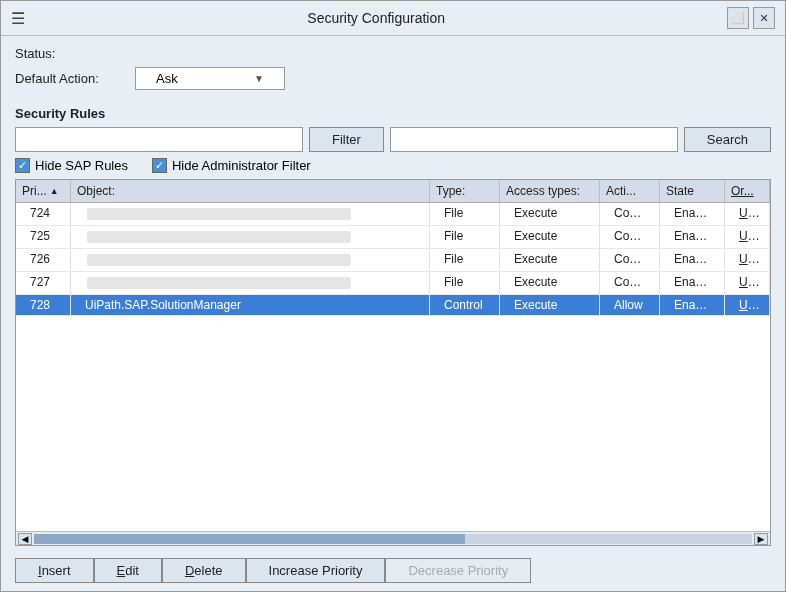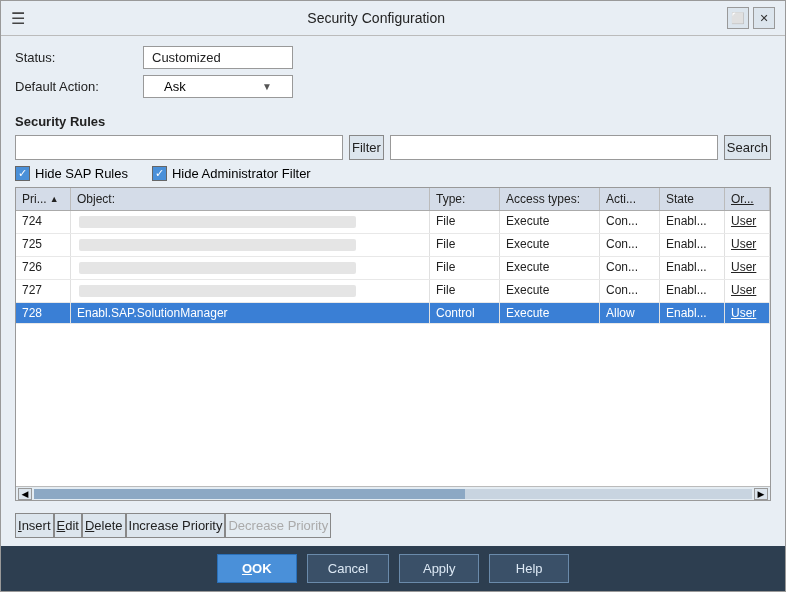--- a/index.html
+++ b/index.html
@@ -55,21 +55,21 @@
       padding: 10px 14px 6px 14px;
       display: flex;
       flex-direction: column;
       gap: 6px;
       overflow: hidden;
     }
 
     .field-row {
       display: flex;
       align-items: center;
-      gap: 18px;
+      gap: 10px;
     }
     .field-label {
       min-width: 110px;
       color: #222;
     }
     .field-value-box {
       background: #fff;
       border: 1px solid #999;
       padding: 3px 8px;
       min-width: 150px;
@@ -101,21 +101,21 @@
     }
     .search-input {
       border: 1px solid #999;
       background: #fff;
       padding: 4px 6px;
       flex: 1;
     }
     .btn {
       border: 1px solid #888;
       background: #dce5ed;
-      padding: 4px 2px;
+      padding: 4px 22px;
       cursor: pointer;
       color: #222;
       font-size: 13px;
       white-space: nowrap;
     }
     .btn:disabled, .btn.disabled {
       color: #aaa;
       cursor: default;
       background: #e4ecf2;
     }
@@ -179,21 +179,21 @@
       overflow-x: hidden;
     }
     .table-row {
       display: flex;
       border-bottom: 1px solid #e8e8e8;
       font-size: 12px;
     }
     .table-row.selected { background: #3a7fd5; color: #fff; }
     .table-row.selected .td { color: #fff; }
     .td {
-      padding: 3px 6px;
+      padding: 3px 14px;
       border-right: 1px solid #e0e0e0;
       overflow: hidden;
       white-space: nowrap;
       text-overflow: ellipsis;
       color: #222;
       font-size: 12px;
     }
     .td-blurred {
       background: #ccc;
       border-radius: 2px;
@@ -280,21 +280,20 @@
     <div class="title-bar-controls">
       <div class="title-bar-btn">⬜</div>
       <div class="title-bar-btn">✕</div>
     </div>
   </div>
 
   <div class="content">
 
     <div class="field-row">
       <div class="field-label">Status:</div>
-      <div class="field-value-box">Customized</div>
     </div>
 
     <div class="field-row">
       <div class="field-label">Default Action:</div>
       <div class="field-select">
         <span>Ask</span>
         <span class="arrow">▼</span>
       </div>
     </div>
 
@@ -383,21 +382,21 @@
               <div class="td-blurred" style="width: 80%;"></div>
             </div>
             <div class="td col-type">File</div>
             <div class="td col-access">Execute</div>
             <div class="td col-acti">Con...</div>
             <div class="td col-state">Enabl...</div>
             <div class="td col-or">User</div>
           </div>
           <div class="table-row selected">
             <div class="td col-pri">728</div>
-            <div class="td col-obj">Enabl.SAP.SolutionManager</div>
+            <div class="td col-obj">UiPath.SAP.SolutionManager</div>
             <div class="td col-type">Control</div>
             <div class="td col-access">Execute</div>
             <div class="td col-acti">Allow</div>
             <div class="td col-state">Enabl...</div>
             <div class="td col-or">User</div>
           </div>
         </div>
       <div class="scrollbar-row">
         <div class="scroll-arrow">◀</div>
         <div class="scroll-track">
@@ -409,27 +408,13 @@
 
     <div class="action-buttons">
       <button class="btn"><span class="underline">I</span><span>nsert</span></button>
       <button class="btn"><span class="underline">E</span><span>dit</span></button>
       <button class="btn"><span class="underline">D</span><span>elete</span></button>
       <button class="btn"><span>Increase Priority</span></button>
       <button class="btn disabled"><span>Decrease Priority</span></button>
     </div>
   </div>
 
-  <div class="bottom-bar">
-    <button class="bottom-btn primary">
-      <span class="underline">O</span><span>OK</span>
-    </button>
-    <button class="bottom-btn">
-      <span>Cancel</span>
-    </button>
-    <button class="bottom-btn">
-      <span>Apply</span>
-    </button>
-    <button class="bottom-btn">
-      <span>Help</span>
-    </button>
-  </div>
 </div>
 
 </body></html>

